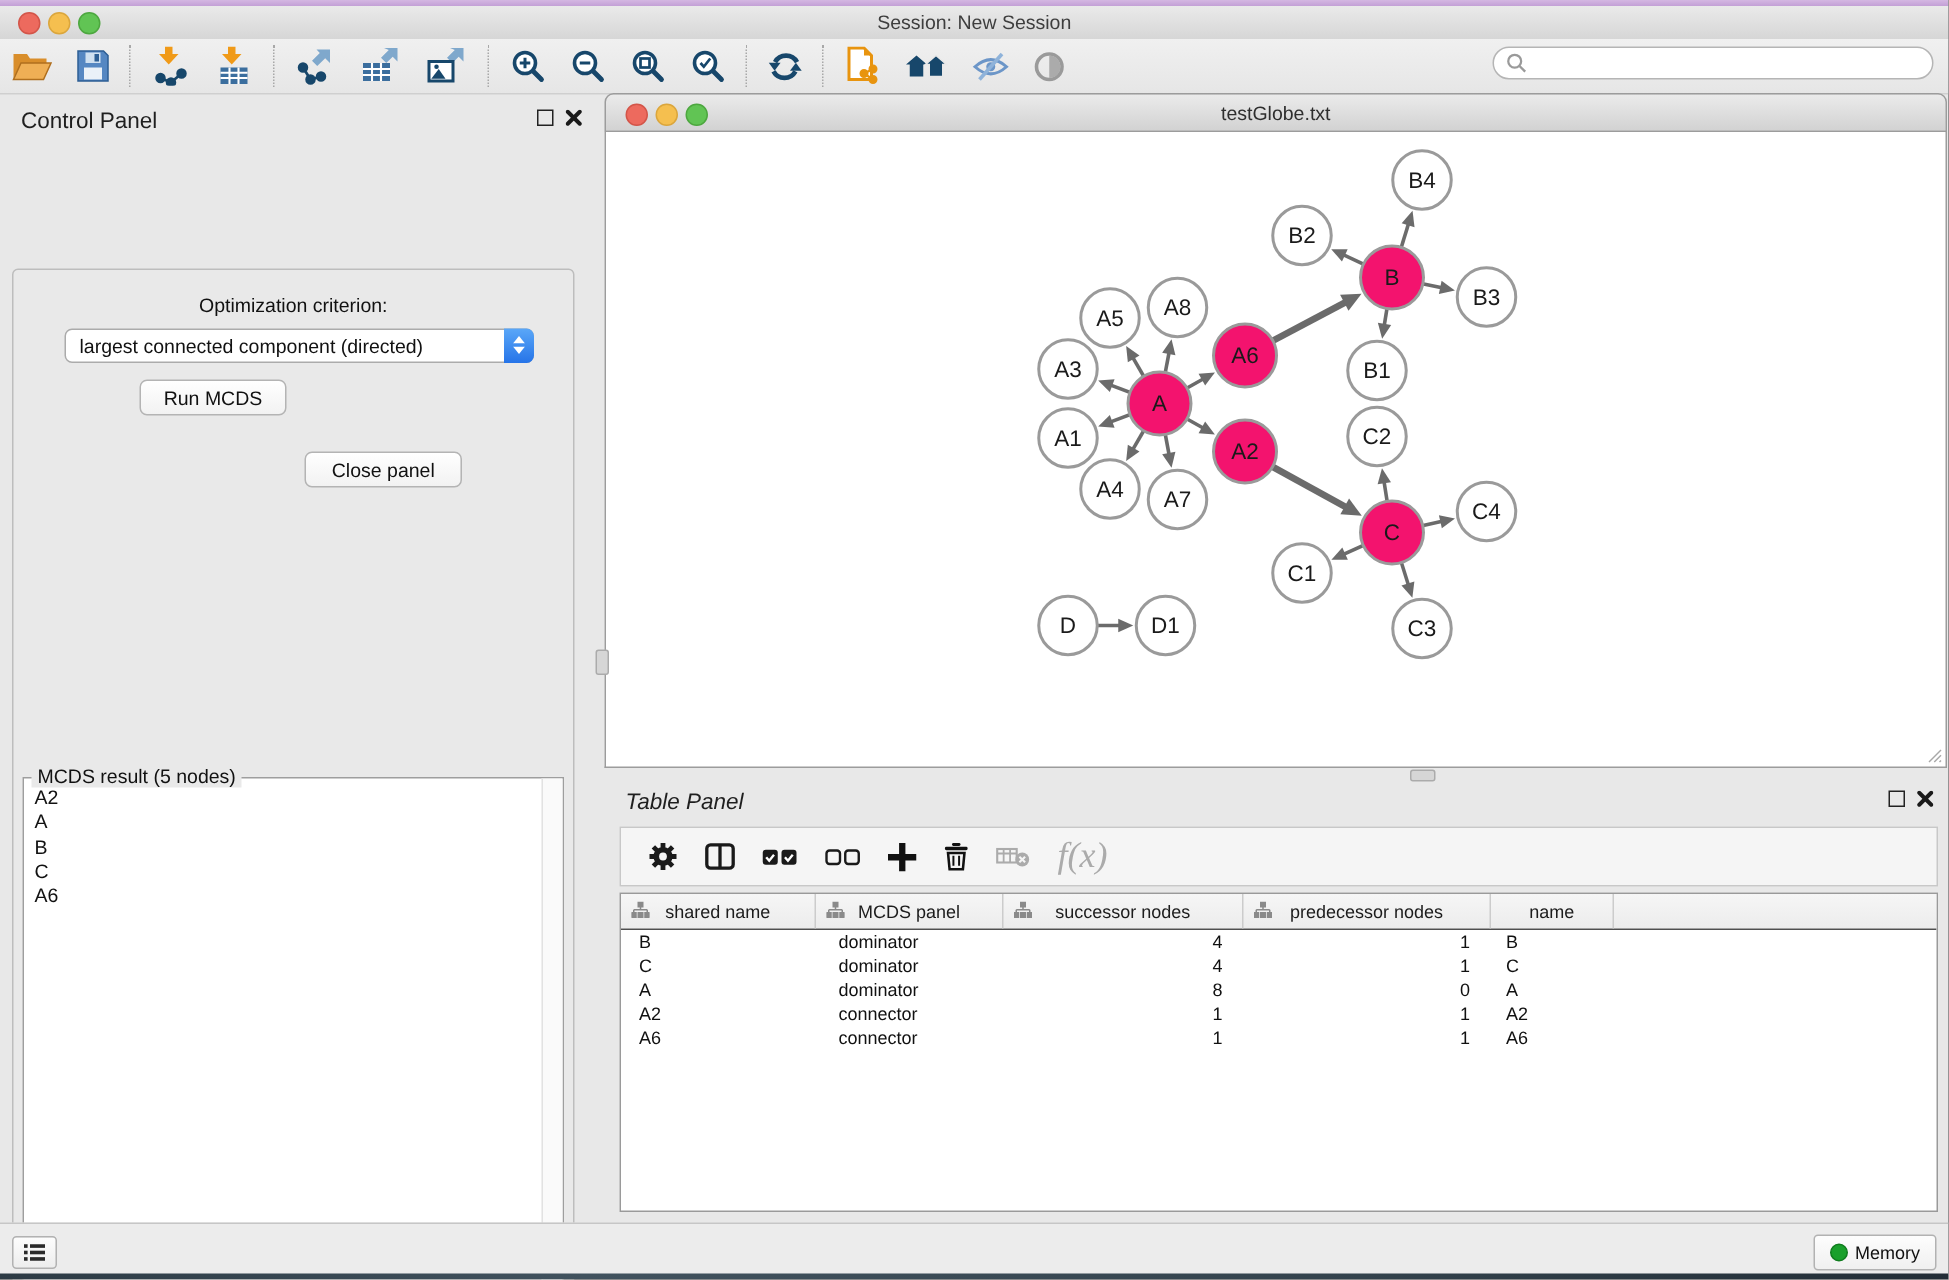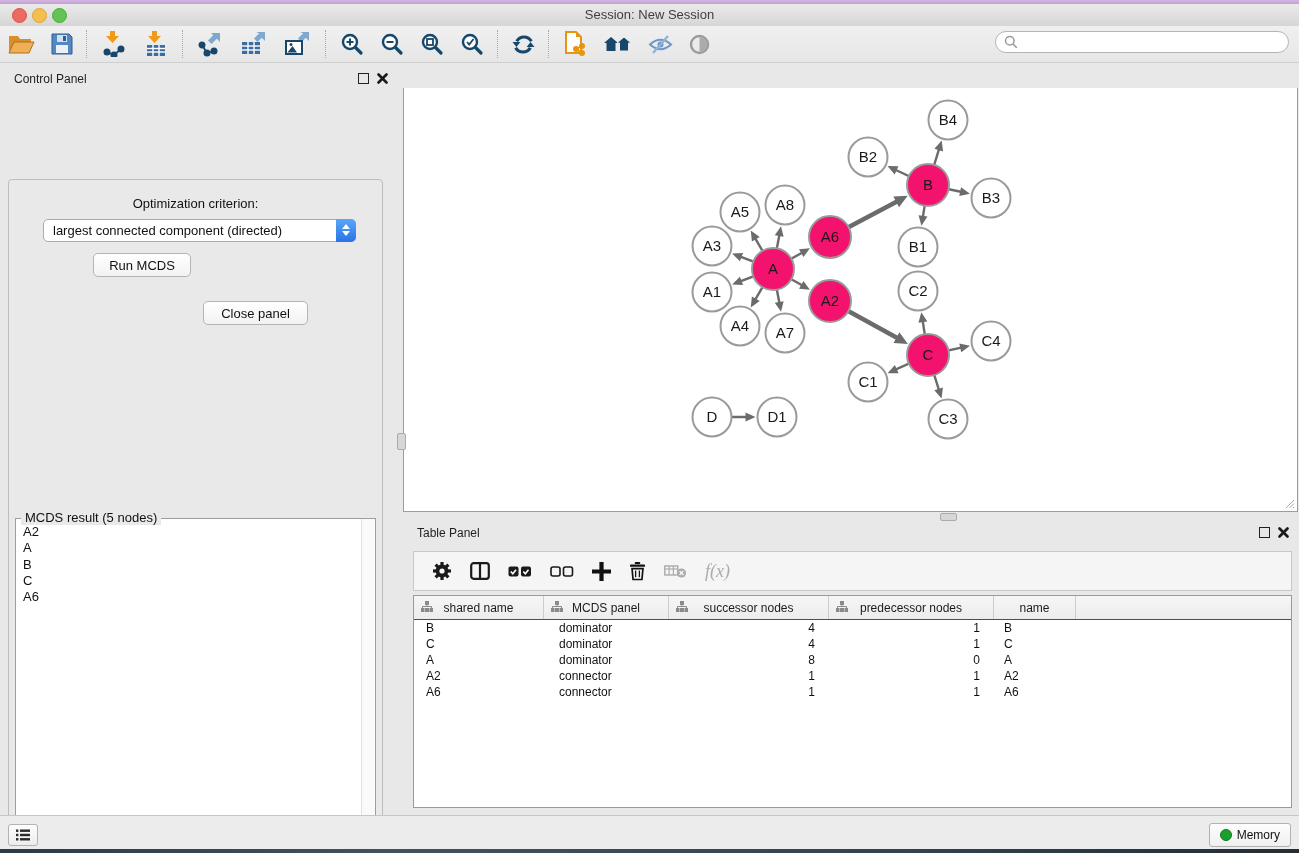--- a/index.html
+++ b/index.html
@@ -17,21 +17,21 @@
   #titlebar .title{position:absolute;left:0;right:0;top:3px;text-align:center;color:#3E3E3E;font-size:13px;}
   #toolbar{left:0;top:26px;width:1299px;height:36px;background:linear-gradient(#F0F0F0,#E6E6E6);
            border-bottom:1px solid #CFCFCF;display:flex;align-items:center;}
   .tbtn{height:30px;display:flex;align-items:center;justify-content:center;padding:0 8px;cursor:default;}
   .tsep{width:1px;height:28px;border-left:1px dotted #A8A8A8;margin:0 5px;}
   #search-box{position:absolute;right:10px;top:5px;width:294px;height:22px;background:#fff;
               border:1px solid #B5B5B5;border-radius:12px;display:flex;align-items:center;padding-left:8px;box-sizing:border-box;}
   #search-box input{border:none;outline:none;flex:1;font-size:12px;background:transparent;margin-left:5px;font-family:inherit;}
   
   #control-panel{left:0;top:62px;width:390px;height:753px;}
-  .panel-title{font-size:12px;color:#1F1F1F;}
+  .panel-title{font-size:15px;color:#1F1F1F;}
   .win-btns{position:absolute;display:flex;gap:8px;align-items:center;}
   .float-box{width:9px;height:9px;border:1.5px solid #222;}
   #cp-tabs{position:absolute;left:77px;top:96px;display:flex;height:21px;
            border:1px solid #B3B3B3;border-radius:5px;overflow:hidden;background:#fff;}
   .cp-tab{display:flex;align-items:center;justify-content:center;font-size:13px;color:#222;
           background:#fff;border-left:1px solid #C9C9C9;padding:0 14px;}
   .cp-tab:first-child{border-left:none;}
   .cp-tab.active{background:linear-gradient(#55A5F7,#2E7FEA);color:#fff;}
   #cp-box{position:absolute;left:8px;top:117px;width:373px;height:686px;border:1px solid #BDBDBD;
           border-radius:4px;background:#E9E9E9;}
@@ -56,21 +56,21 @@
   #net-titlebar .title{position:absolute;left:0;right:0;top:5px;text-align:center;font-size:13px;color:#2E2E2E;}
   #net-canvas{position:absolute;left:0;top:26px;width:100%;height:424px;background:#fff;box-sizing:border-box;
               border:1px solid #9C9C9C;border-top:none;}
   #resize-grip{position:absolute;right:2px;bottom:2px;width:12px;height:12px;}
   .splitter-h{position:absolute;width:7px;height:15px;background:#D6D6D6;border:1px solid #ABABAB;border-radius:2px;}
   .splitter-v{position:absolute;width:15px;height:6px;background:#D6D6D6;border:1px solid #ABABAB;border-radius:2px;}
   
   #table-panel{left:403px;top:520px;width:896px;height:295px;}
   #tp-toolbar{position:absolute;left:10px;top:31px;width:879px;height:40px;background:#F5F5F5;
               border:1px solid #C8C8C8;display:flex;align-items:center;gap:18px;padding-left:18px;box-sizing:border-box;}
-  #fx-label{font-size:18px;color:#ABABAB;font-family:"Liberation Serif","DejaVu Serif",serif;font-style:italic;}
+  #fx-label{font-size:24px;color:#ABABAB;font-family:"Liberation Serif","DejaVu Serif",serif;font-style:italic;}
   #node-table{position:absolute;left:10px;top:75px;width:879px;height:213px;background:#fff;
               border:1px solid #9A9A9A;box-sizing:border-box;overflow:hidden;}
   #table-head{display:flex;height:23px;background:linear-gradient(#F6F6F6,#ECECEC);border-bottom:1px solid #4F4F4F;}
   .th{position:relative;display:flex;align-items:center;justify-content:center;font-size:12px;color:#1C1C1C;
       border-right:1px solid #CCC;box-sizing:border-box;gap:5px;}
   .th .shared-ic{position:absolute;left:7px;top:5px;}
   .tr{display:flex;height:16px;align-items:center;}
   .td{font-size:12px;color:#111;box-sizing:border-box;white-space:nowrap;overflow:hidden;}
   .td.num{text-align:right;padding-right:14px;}
   #tp-tabs{position:absolute;left:269px;top:270px;display:flex;height:21px;border:1px solid #BEBEBE;
@@ -298,20 +298,26 @@
             <div class="mcds-item">B</div>
             <div class="mcds-item">C</div>
             <div class="mcds-item">A6</div>
           </div>
         <div id="mcds-scroll"></div>
       </div>
     </div>
   </div>
 
   <div id="net-window" class="abs">
+    <div id="net-titlebar">
+      <div class="tl red" style="left:13px;top:6px;"></div>
+      <div class="tl yellow" style="left:33px;top:6px;"></div>
+      <div class="tl green" style="left:53px;top:6px;"></div>
+      <div class="title">testGlobe.txt</div>
+    </div>
     <div id="net-canvas">
       <svg id="graph-svg" width="893" height="422">
           <line x1="369" y1="181" x2="350.78056998098026" y2="149.53007542169323" stroke="#6B6B6B" stroke-width="2.4"></line>
           <polygon points="346.77227981664663,142.6066651378442 355.6770608067287,149.0062647752178 347.8882242373986,153.51559121009313" fill="#6B6B6B"></polygon>
           <line x1="369" y1="181" x2="375.56348821601955" y2="145.9947295145625" stroke="#6B6B6B" stroke-width="2.4"></line>
           <polygon points="377.03779649642104,138.1317520190879 379.61783598712367,148.78977229615697 370.77198630471474,147.13117548070528" fill="#6B6B6B"></polygon>
           <line x1="369" y1="181" x2="335.60306994861685" y2="168.4077148986588" stroke="#6B6B6B" stroke-width="2.4"></line>
           <polygon points="328.11749165746653,165.5852837397005 339.06208204831853,164.90268489962634 335.8868469944904,173.32396047717046" fill="#6B6B6B"></polygon>
           <line x1="369" y1="181" x2="335.60306994861685" y2="193.5922851013412" stroke="#6B6B6B" stroke-width="2.4"></line>
           <polygon points="328.11749165746653,196.4147162602995 335.8868469944904,188.67603952282954 339.06208204831853,197.09731510037366" fill="#6B6B6B"></polygon>
@@ -394,21 +400,21 @@
             <line x1="11" y1="6.5" x2="6.5" y2="11"></line>
             <line x1="11" y1="10" x2="10" y2="11"></line>
           </g>
       </svg>
     </div>
   </div>
   <div class="splitter-h abs" style="left:397px;top:433px;"></div>
   <div class="splitter-v abs" style="left:940px;top:513px;"></div>
 
   <div id="table-panel" class="abs">
-    <div class="panel-title abs" style="left:14px;top:6px;">Table Panel</div>
+    <div class="panel-title abs" style="left:14px;top:6px;font-style:italic;">Table Panel</div>
     <div class="win-btns" style="left:856px;top:7px;">
       <div class="float-box"></div>
       <svg width="11" height="11" viewBox="0 0 11 11">
         <g stroke="#1A1A1A" stroke-width="2.6" stroke-linecap="round">
           <line x1="1.5" y1="1.5" x2="9.5" y2="9.5"></line>
             <line x1="9.5" y1="1.5" x2="1.5" y2="9.5"></line>
           </g>
       </svg>
     </div>
 

